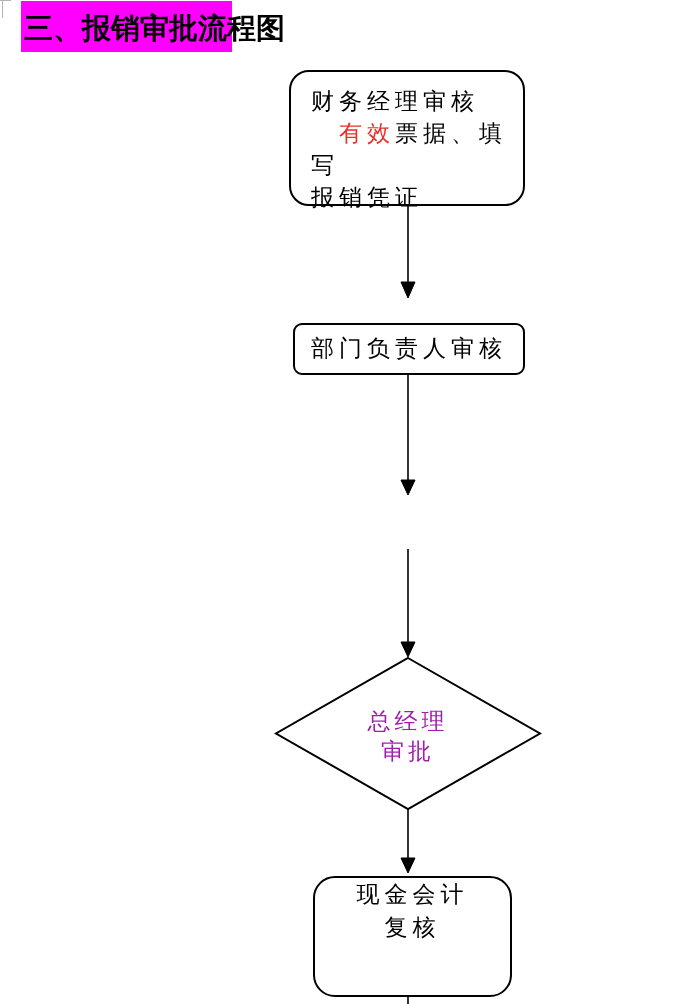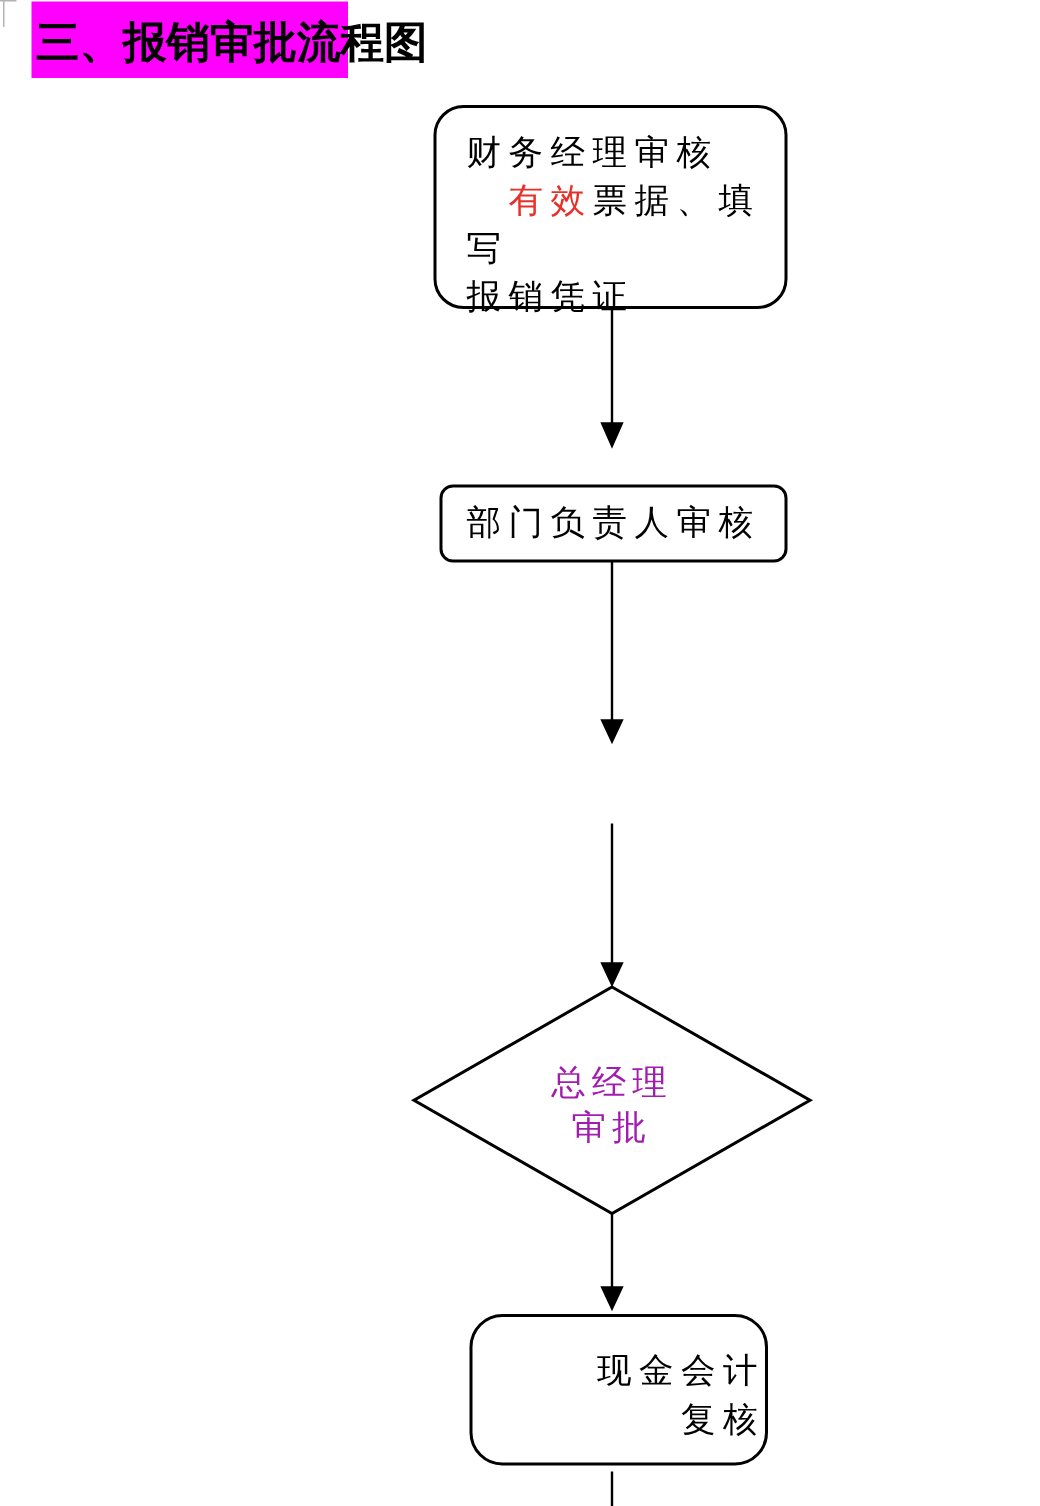--- a/index.html
+++ b/index.html
@@ -68,24 +68,24 @@
   }
   .node-finance {
     left: 288px; top: 497px;
     width: 235px; height: 52px;
     border-radius: 9px;
     text-align: center;
     line-height: 48px;
   }
   .node-cashier {
     left: 313px; top: 876px;
-    width: 199px; height: 101px;
+    width: 199px; height: 121px;
     border-radius: 22px;
-    text-align: right;
-    padding-top: 19px;
+    text-align: center;
+    padding-top: 0;
     line-height: 33px;
   }
   .diamond-label {
     position: absolute;
     left: 308px; top: 707px;
     width: 200px;
     text-align: center;
     font-size: 23px;
     letter-spacing: 4px;
     line-height: 30px;

